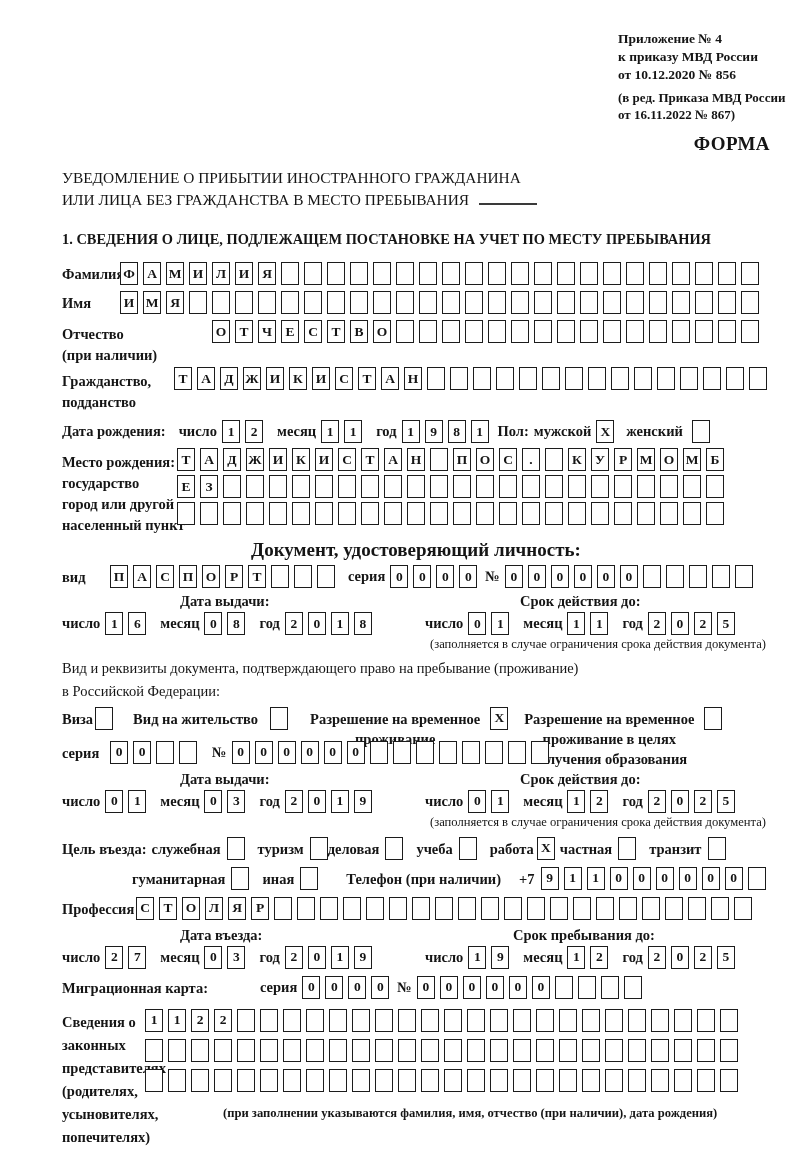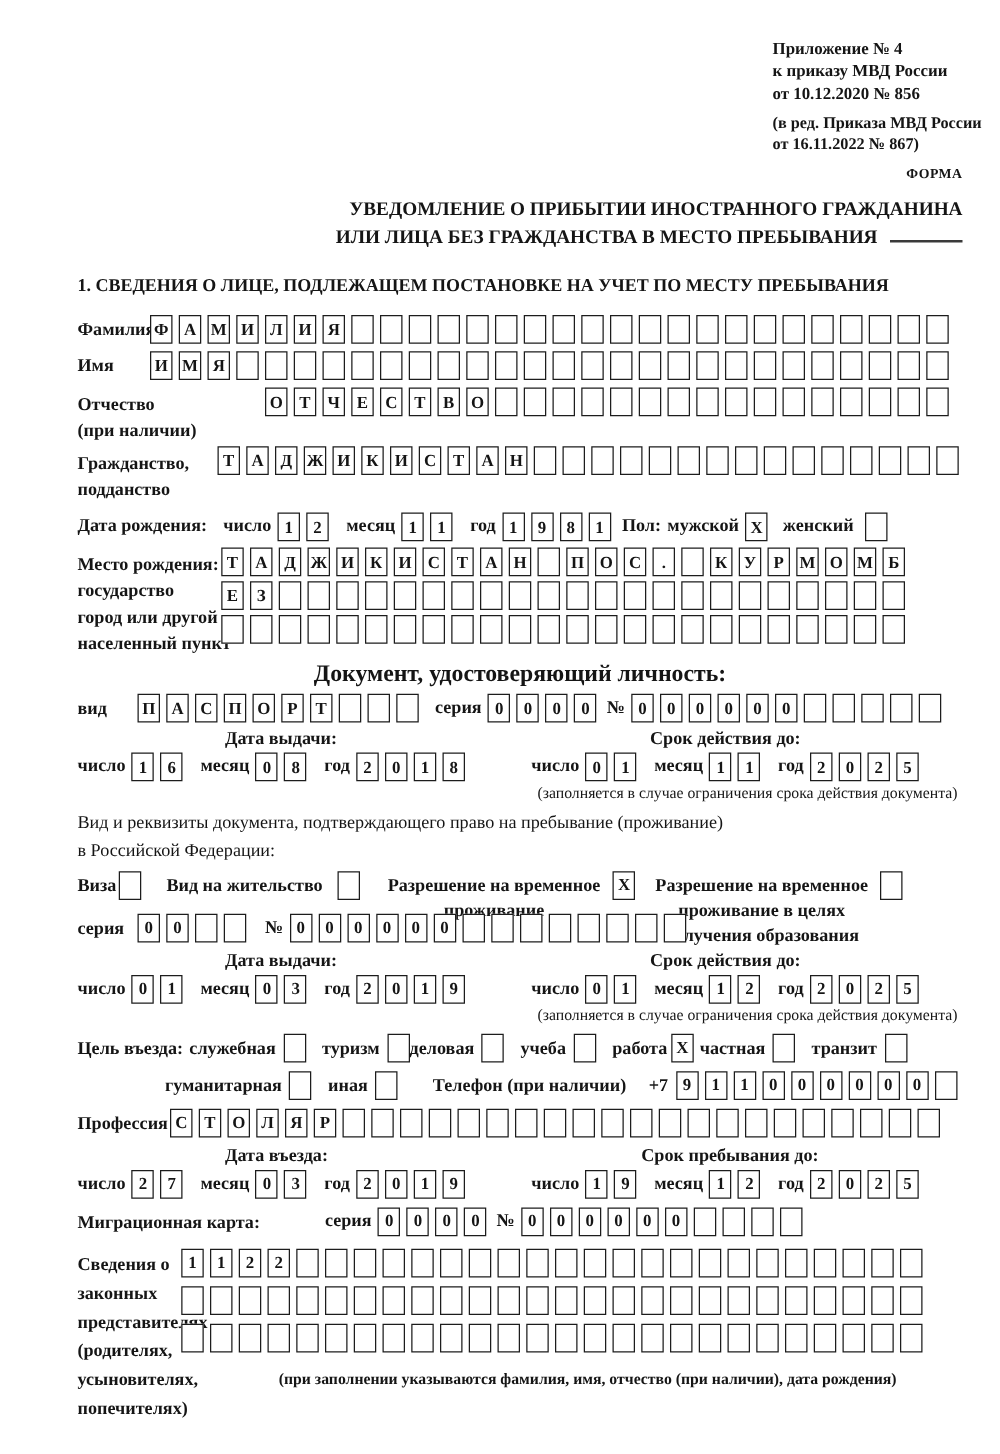--- a/index.html
+++ b/index.html
@@ -5,22 +5,22 @@
   * { box-sizing: border-box; }
   html,body { margin:0; padding:0; }
   body {
     width:800px; height:1163px; background:#ffffff; color:#151515;
     font-family:"Liberation Serif", serif; font-size:14.5px; overflow:hidden;
   }
   .page { width:800px; height:1163px; padding:30px 30px 0 62px; }
   .b { font-weight:700; }
   .appendix { margin-left:556px; font-size:13.5px; line-height:1.33; white-space:nowrap;font-weight:bold; }
   .appendix-edition { margin-top:5px; font-size:13px; line-height:1.33; white-space:nowrap; }
-  .forma { text-align:right; margin-top:10px; font-size:11px; letter-spacing:.4px; }
-  .title { text-align:right; font-weight:700; font-size:15.4px; line-height:22px; margin-top:12px; }
+  .forma { text-align:right; margin-top:10px; font-size:19px; letter-spacing:.4px; }
+  .title { text-align:left; font-weight:400; font-size:15.4px; line-height:22px; margin-top:12px; }
   .uline { display:inline-block; width:58px; height:12px; border-bottom:2px solid #3a3a3a; margin-left:10px; }
   .sect { font-weight:700; font-size:14.4px; margin-top:20px; white-space:nowrap; }
   .row { display:flex; align-items:flex-start;font-weight:bold; }
   .cells { display:flex; flex:none; }
   .cell {
     flex:none; display:inline-flex; align-items:center; justify-content:center;
     width:18px; height:23px; border:1.8px solid #1c1c1c; margin-right:5px;
     font-size:13.5px; background:#fff;
   }
   .chk { margin-right:0; margin-left:6px; }

